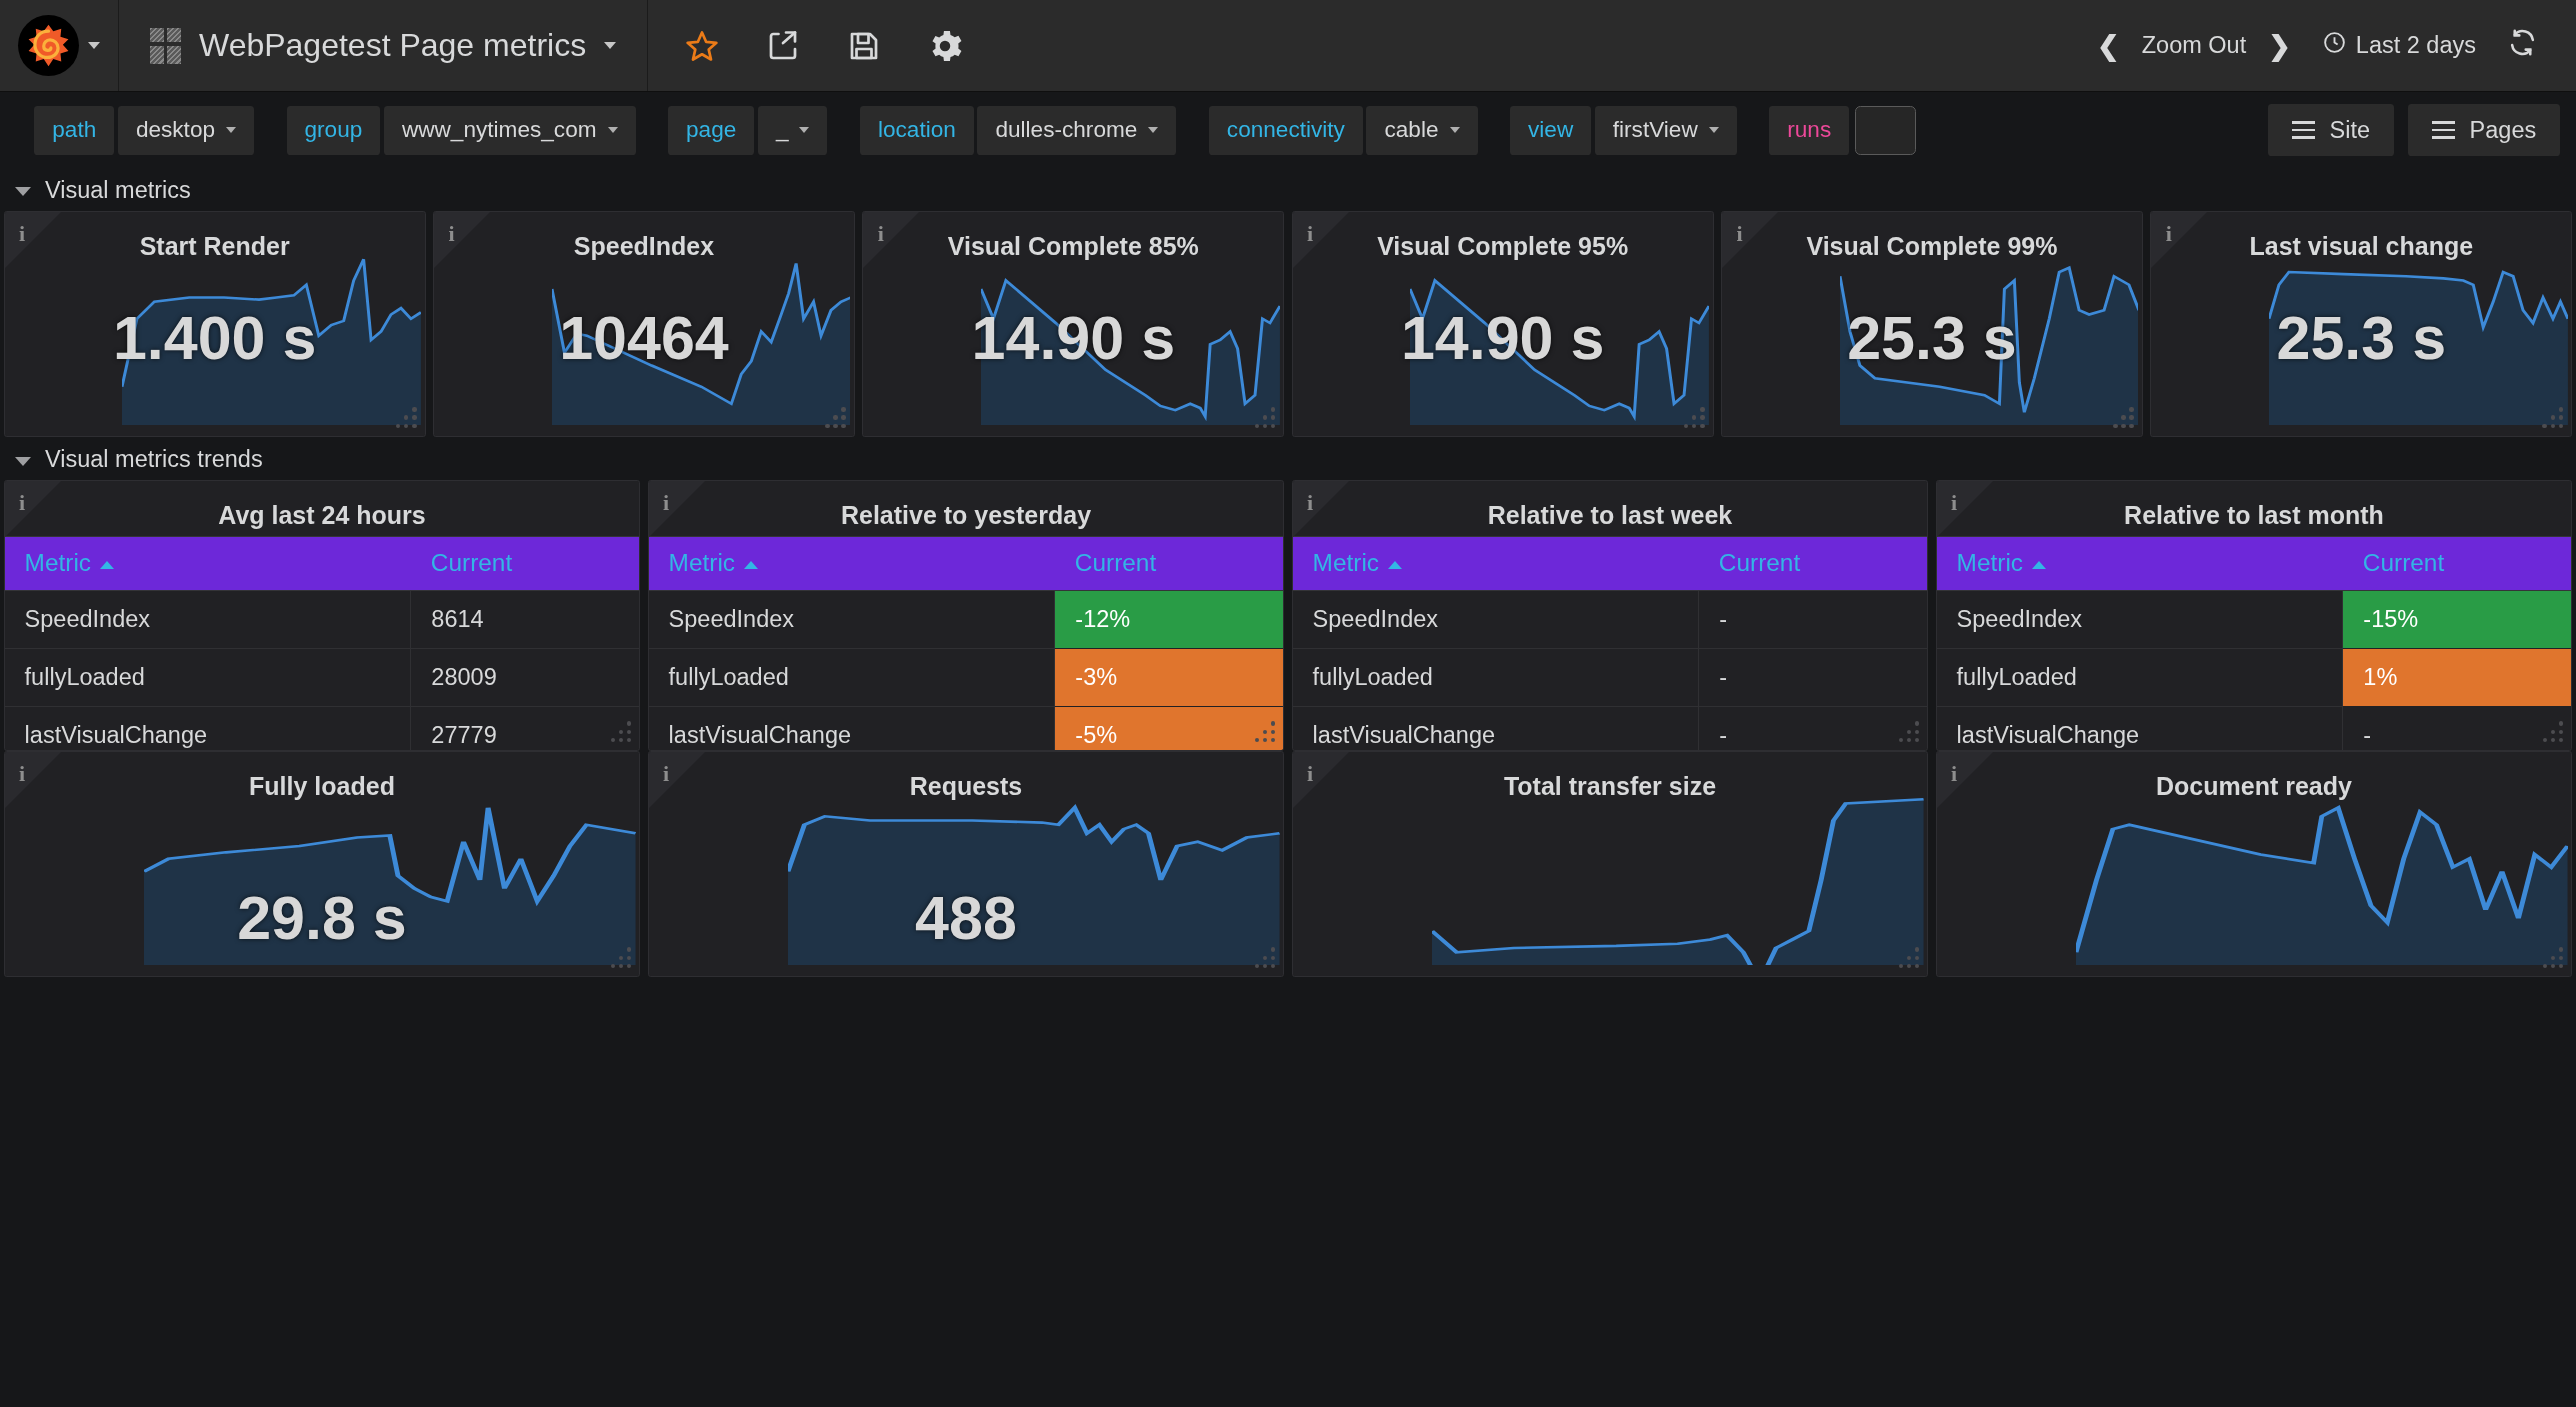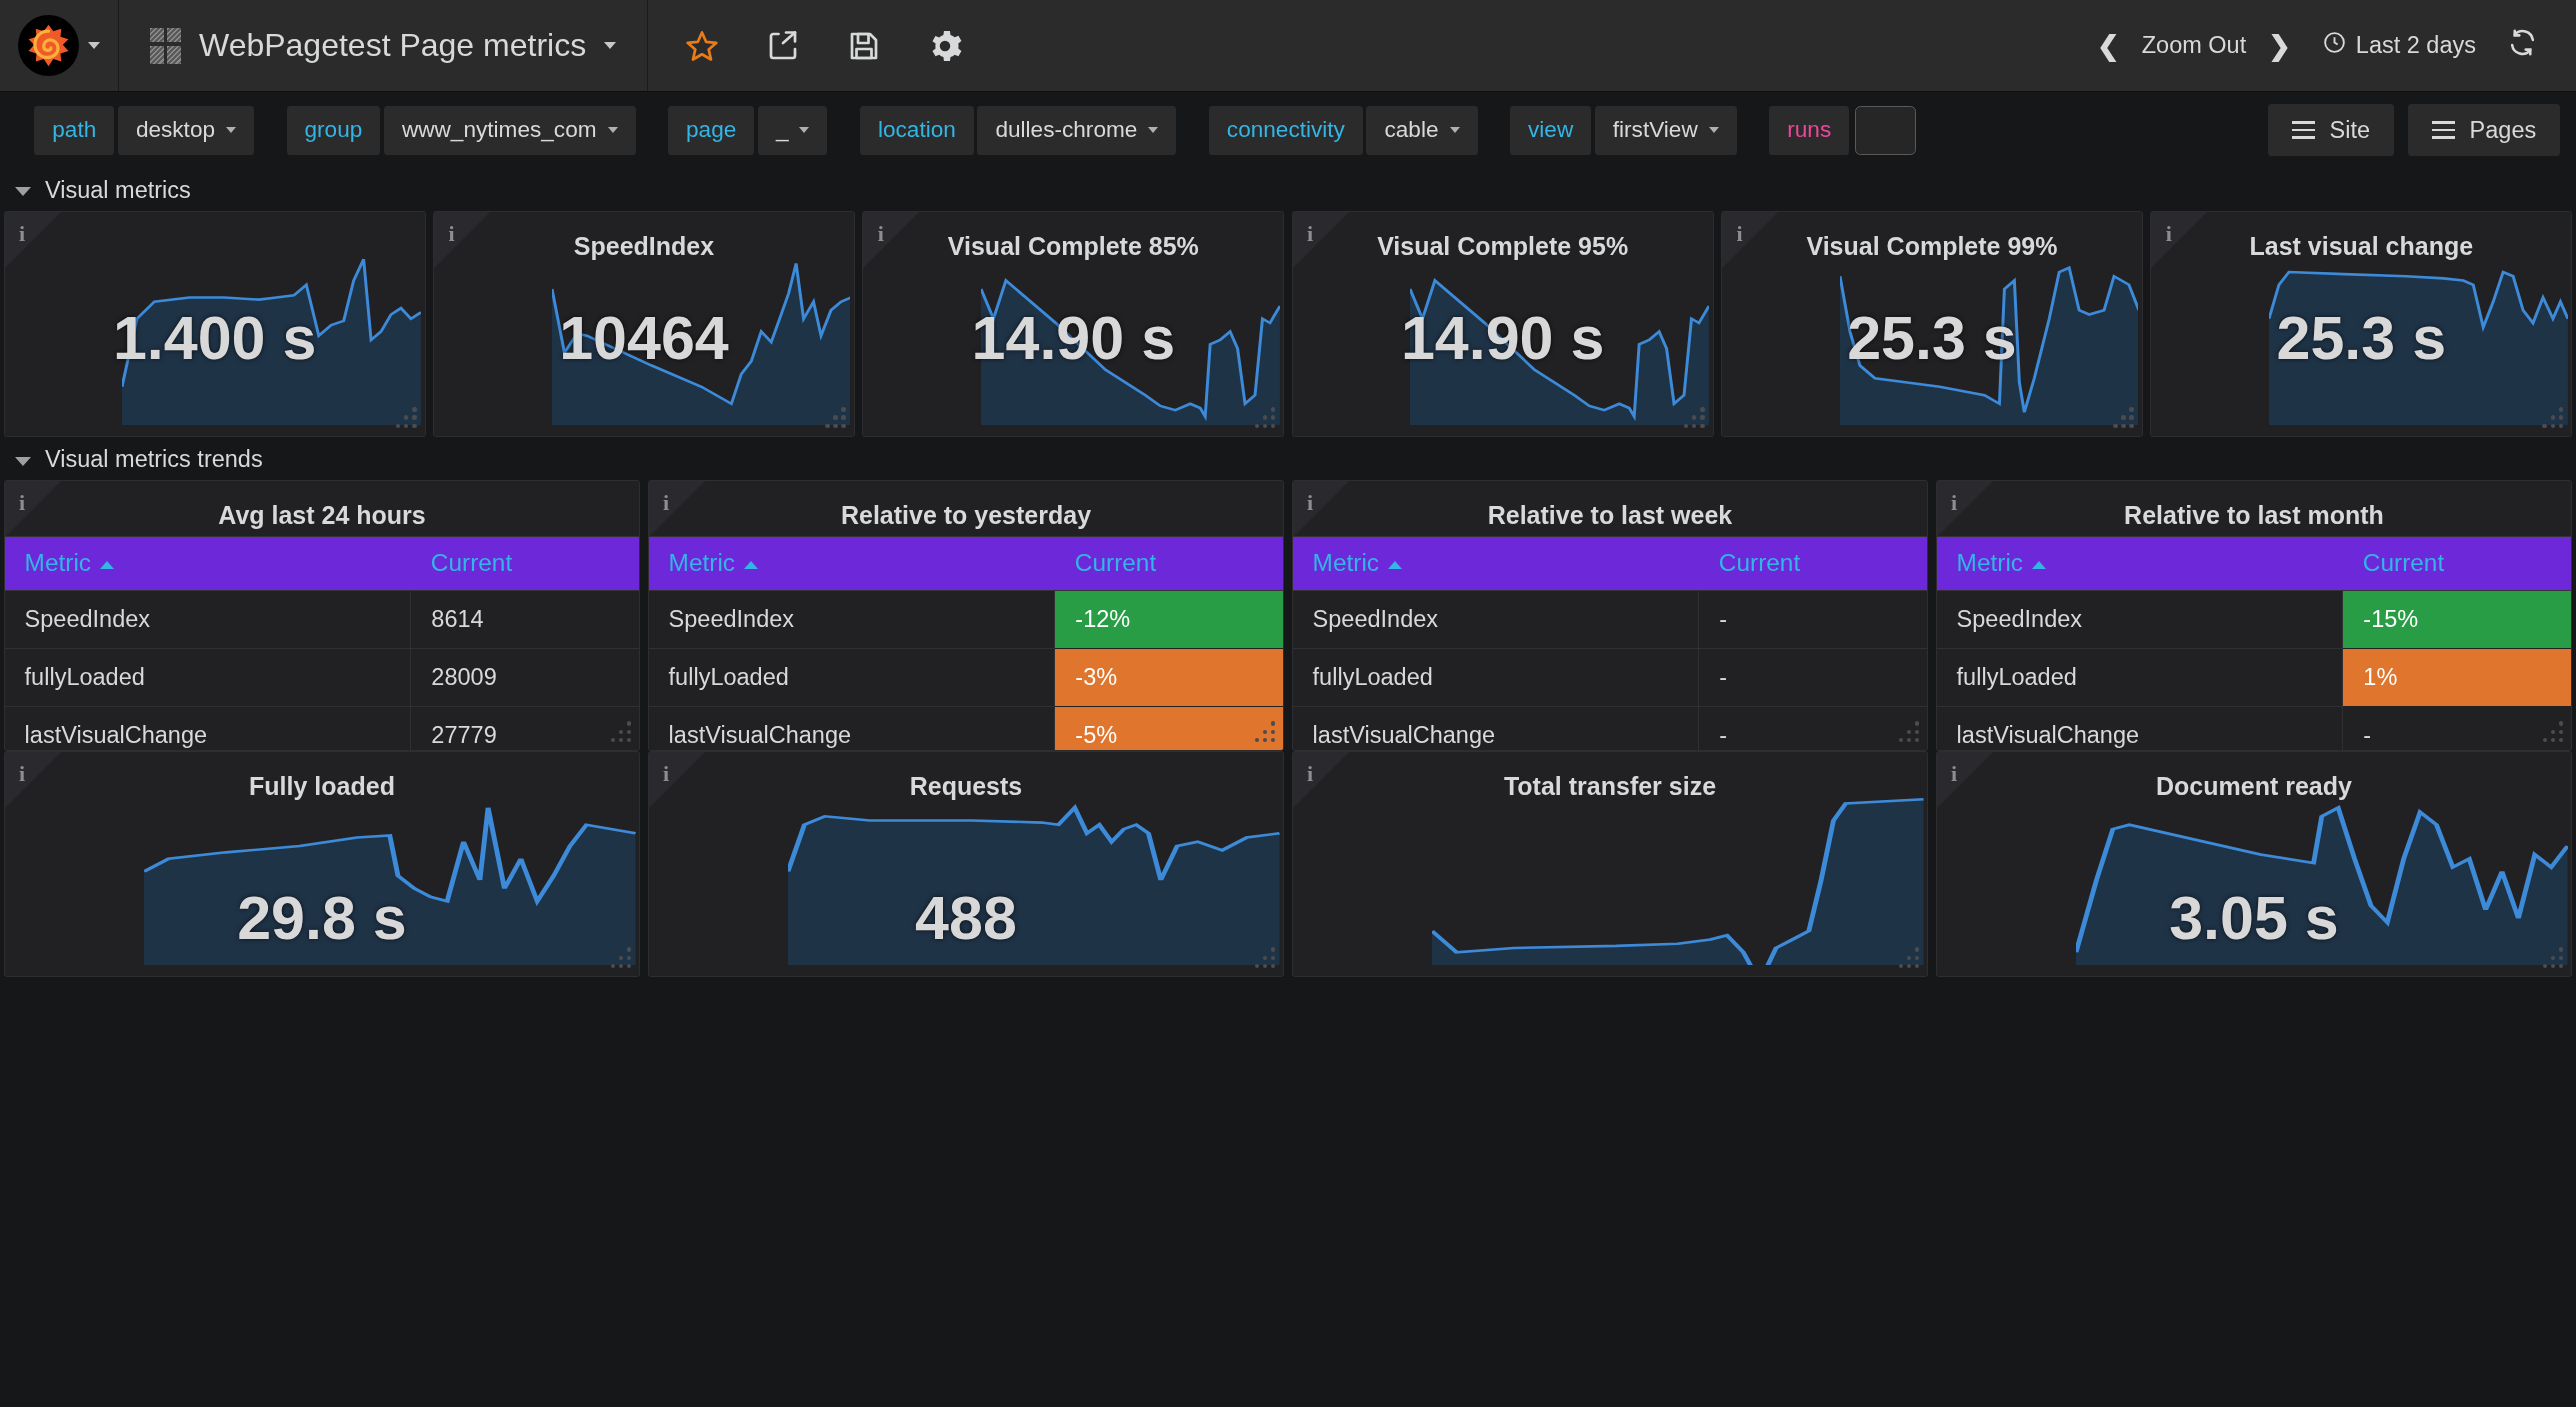--- a/index.html
+++ b/index.html
@@ -405,20 +405,21 @@
   <div class="row-header">
     <span class="row-chevron"></span>
     <span>Visual metrics</span>
   </div>
 
   <div class="panel-row">
 
     <div class="panel stat-panel">
       <div class="panel-corner"></div>
       <i class="panel-info-i">i</i>
+      <div class="panel-title">Start Render</div>
       <div class="stat-spark">
         <svg viewBox="0 0 120 80" preserveAspectRatio="none">
           <polygon fill="#1f3347" points="0,62 6,30 13,22 27,20 41,20 55,21 62,20 69,19 74,14 79,38 84,33 89,31 93,12 97,2 100,40 104,36 108,28 112,25 116,30 120,27 120,80 0,80"></polygon>
           <polyline fill="none" stroke="#3d8ad8" stroke-width="1.2" points="0,62 6,30 13,22 27,20 41,20 55,21 62,20 69,19 74,14 79,38 84,33 89,31 93,12 97,2 100,40 104,36 108,28 112,25 116,30 120,27"></polyline>
         </svg>
       </div>
       <div class="stat-value big">1.400 s</div>
       <div class="resize-handle">
           <i style="left: 0px; top: 16.3px;"></i>
           <i style="left: 8.1px; top: 16.3px;"></i>
@@ -755,21 +756,20 @@
     <div class="panel stat-panel" style="height:226px">
       <div class="panel-corner"></div>
       <i class="panel-info-i">i</i>
       <div class="panel-title">Document ready</div>
       <div class="stat-spark" style="left:22%">
         <svg viewBox="0 0 120 80" preserveAspectRatio="none">
           <polygon fill="#1f3347" points="0,74 5,40 9,16 13,14 45,28 58,32 60,10 64,6 68,30 72,52 76,60 80,30 84,8 88,14 92,34 96,30 100,54 104,36 108,58 112,28 116,34 120,24 120,80 0,80"></polygon>
           <polyline fill="none" stroke="#3d8ad8" stroke-width="1.2" points="0,74 5,40 9,16 13,14 45,28 58,32 60,10 64,6 68,30 72,52 76,60 80,30 84,8 88,14 92,34 96,30 100,54 104,36 108,58 112,28 116,34 120,24"></polyline>
         </svg>
       </div>
-      <div class="stat-value big" style="top:74%">3.05 s</div>
       <div class="resize-handle">
           <i style="left: 0px; top: 16.3px;"></i>
           <i style="left: 8.1px; top: 16.3px;"></i>
           <i style="left: 16.3px; top: 16.3px;"></i>
           <i style="left: 8.1px; top: 8.1px;"></i>
           <i style="left: 16.3px; top: 8.1px;"></i>
           <i style="left: 16.3px; top: 0px;"></i>
         </div>
     </div>
   </div>

